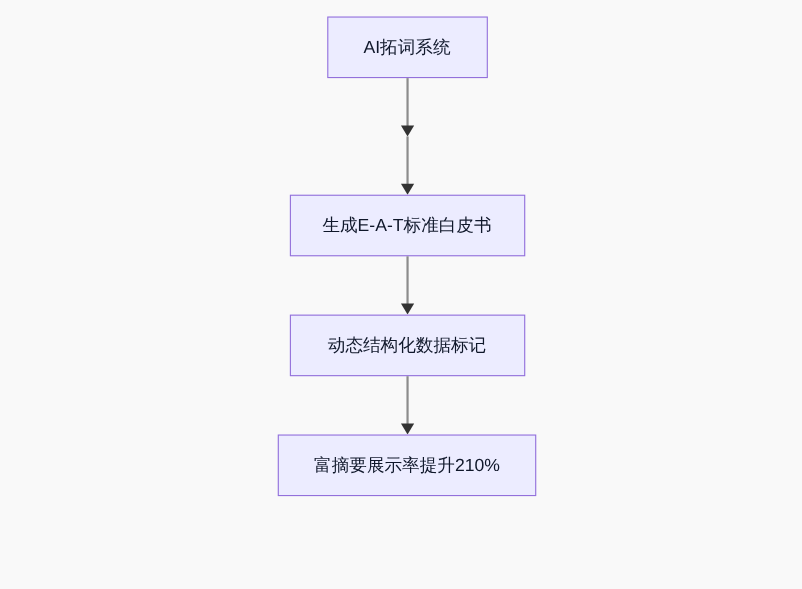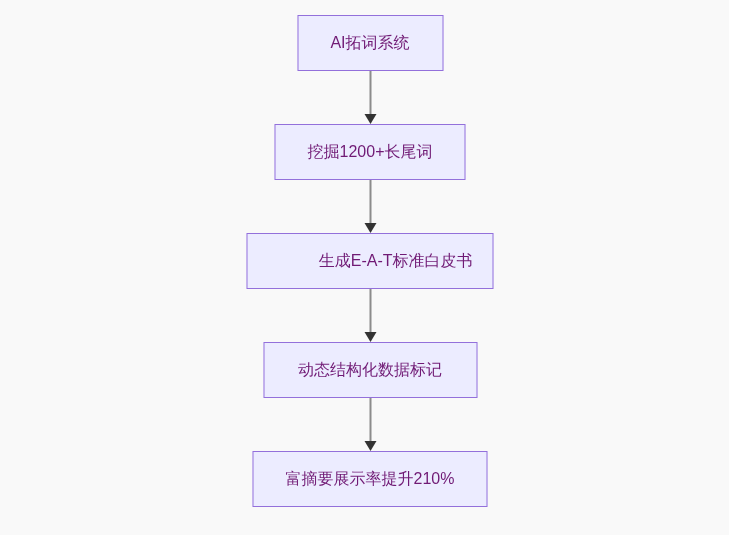--- a/index.html
+++ b/index.html
@@ -25,28 +25,28 @@
     align-items: center;
   }
   .node {
     box-sizing: border-box;
     height: 56px;
     display: flex;
     align-items: center;
     justify-content: center;
     background: #ececff;
     border: 1px solid #9370db;
-    color: #701a75;
+    color: #0f172a;
     font-size: 16px;
     white-space: nowrap;
     padding: 0 20px;
   }
   .node.w1 { width: 146px; }
   .node.w2 { width: 191px; }
-  .node.w3 { width: 247px; justify-content: flex-end; }
+  .node.w3 { width: 214px; }
   .node.w4 { width: 214px; }
   .node.w5 { width: 235px; text-align: center; }
   .arrow {
     height: 53px;
     display: flex;
     flex-direction: column;
     align-items: center;
   }
   .arrow .line {
     width: 2px;
@@ -70,23 +70,20 @@
 
     <div class="node w1">
       <span>AI拓词系统</span>
     </div>
 
     <div class="arrow">
       <div class="line"></div>
       <div class="head"></div>
     </div>
 
-    <div class="node w2">
-      <span>挖掘1200+长尾词</span>
-    </div>
 
     <div class="arrow">
       <div class="line"></div>
       <div class="head"></div>
     </div>
 
     <div class="node w3">
       <span>生成E-A-T标准白皮书</span>
     </div>
 

